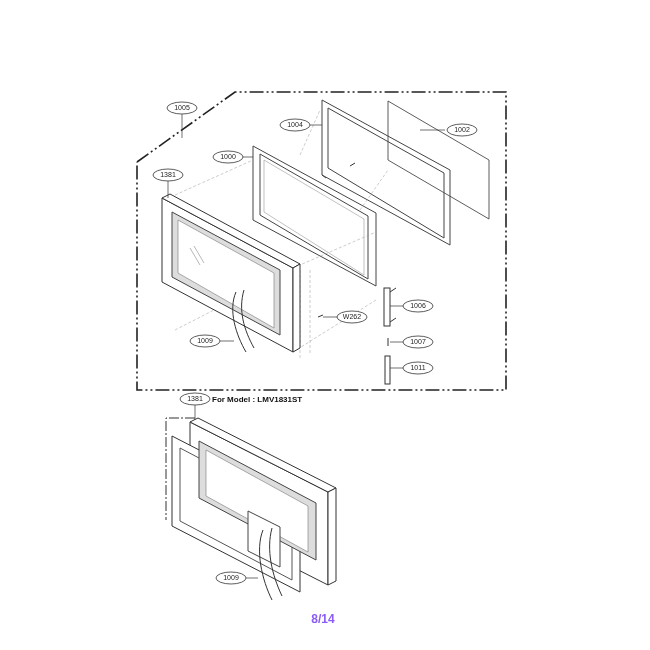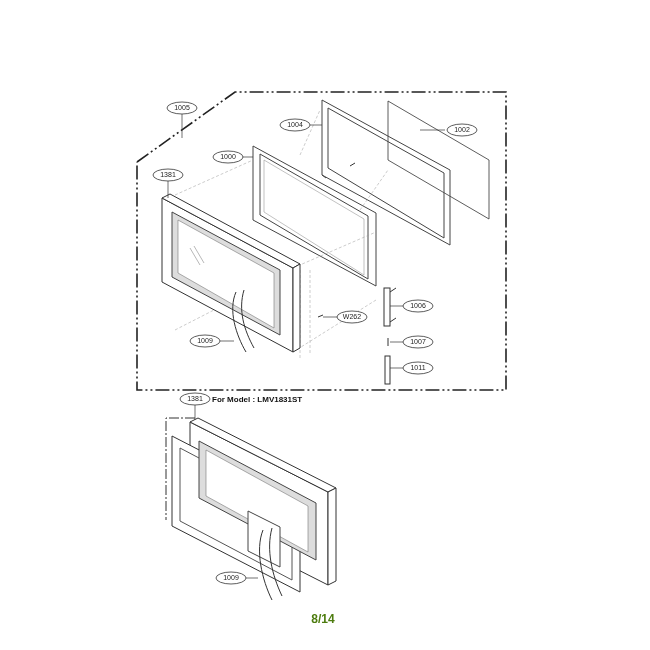--- a/index.html
+++ b/index.html
@@ -1,20 +1,20 @@
 <!DOCTYPE html>
 <html><head>
 <meta charset="utf-8">
 <style>
   html, body { margin:0; padding:0; background:#ffffff; }
   body { width:650px; height:650px; position:relative; overflow:hidden; font-family:"Liberation Sans", sans-serif; }
   svg { position:absolute; left:0; top:0; }
   .lbl { font-family:"Liberation Sans", sans-serif; font-size:7px; fill:#222; text-anchor:middle; dominant-baseline:middle; }
   .note { font-family:"Liberation Sans", sans-serif; font-size:8px; font-weight:bold; fill:#111; }
-  .page { position:absolute; left:0; width:646px; top:612px; text-align:center; font-family:"Liberation Sans", sans-serif; font-weight:bold; font-size:12px; color:#4d7c0f; }
+  .page { position:absolute; left:0; width:646px; top:612px; text-align:center; font-family:"Liberation Sans", sans-serif; font-weight:bold; font-size:12px; color:#8b5cf6; }
 </style>
 </head>
 <body>
 
 <svg width="650" height="650" viewBox="0 0 650 650">
 
   <g fill="none" stroke="#222" stroke-width="1.6" stroke-dasharray="14,3,2,3,2,3">
     <polyline points="137,162 235,92 506,92 506,390 137,390 137,162"></polyline>
   </g>
 

